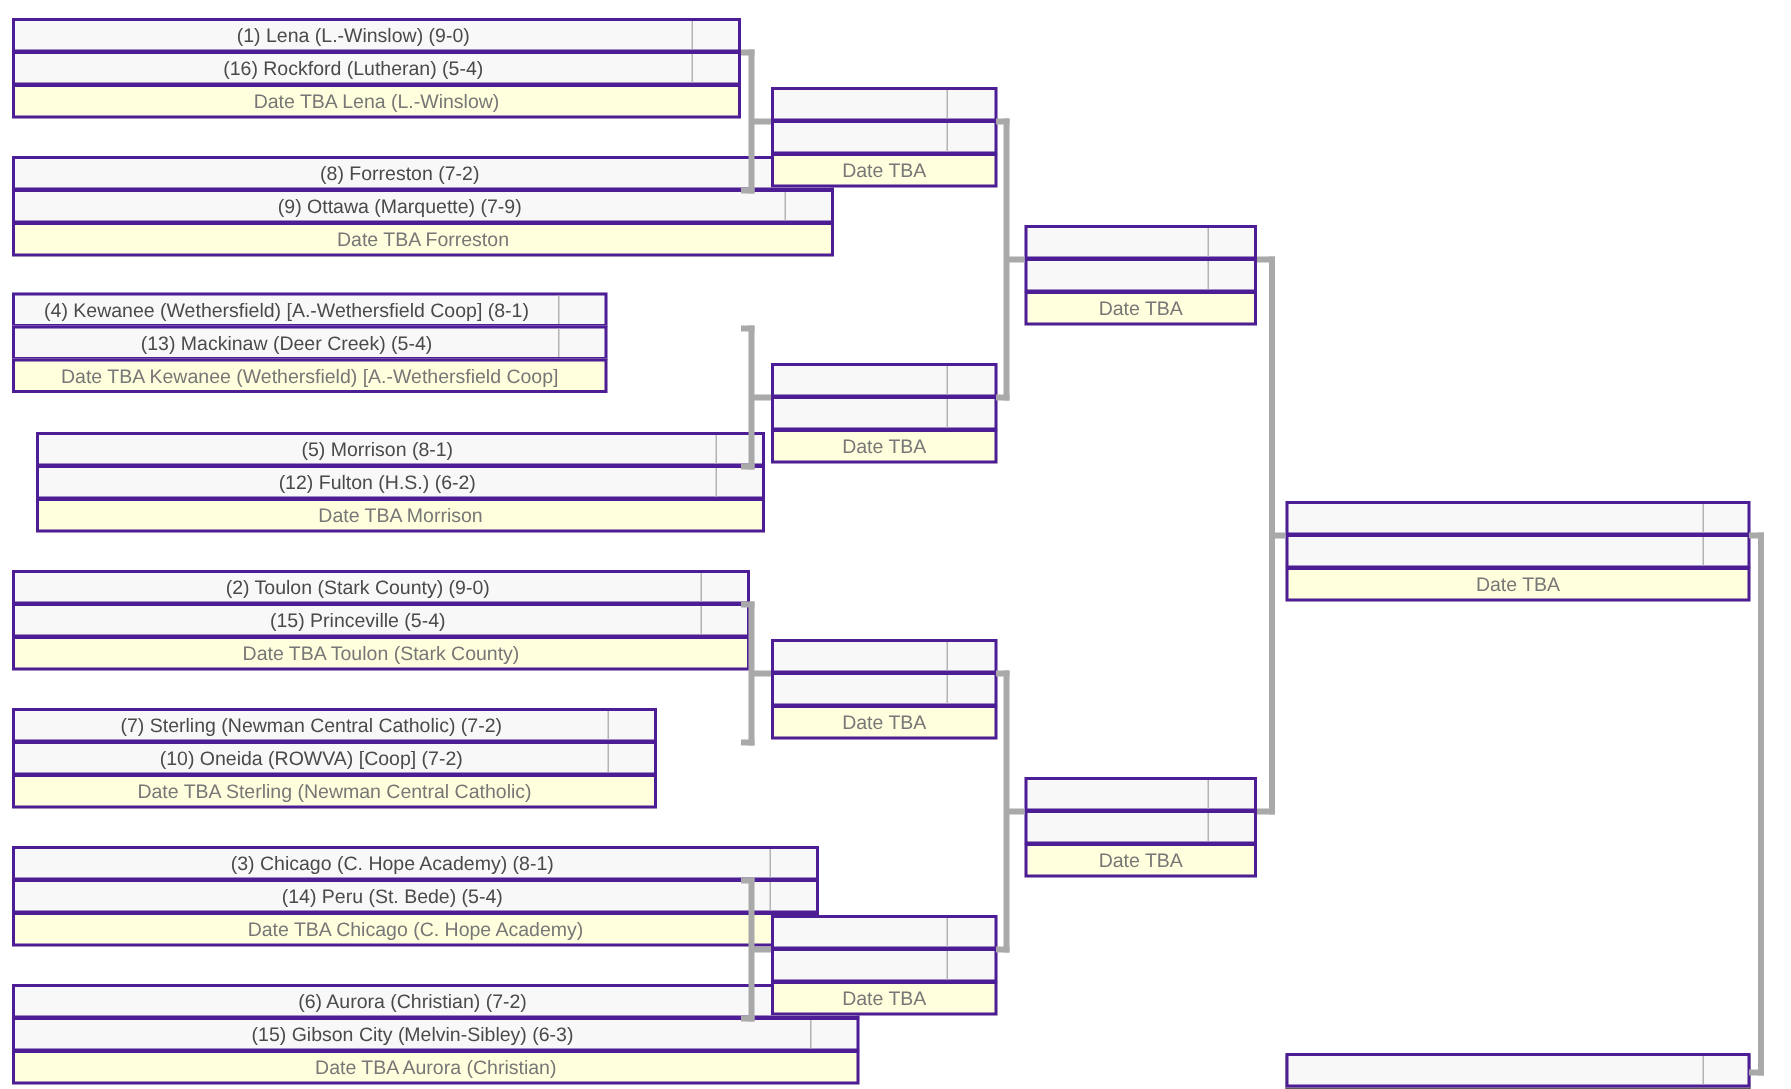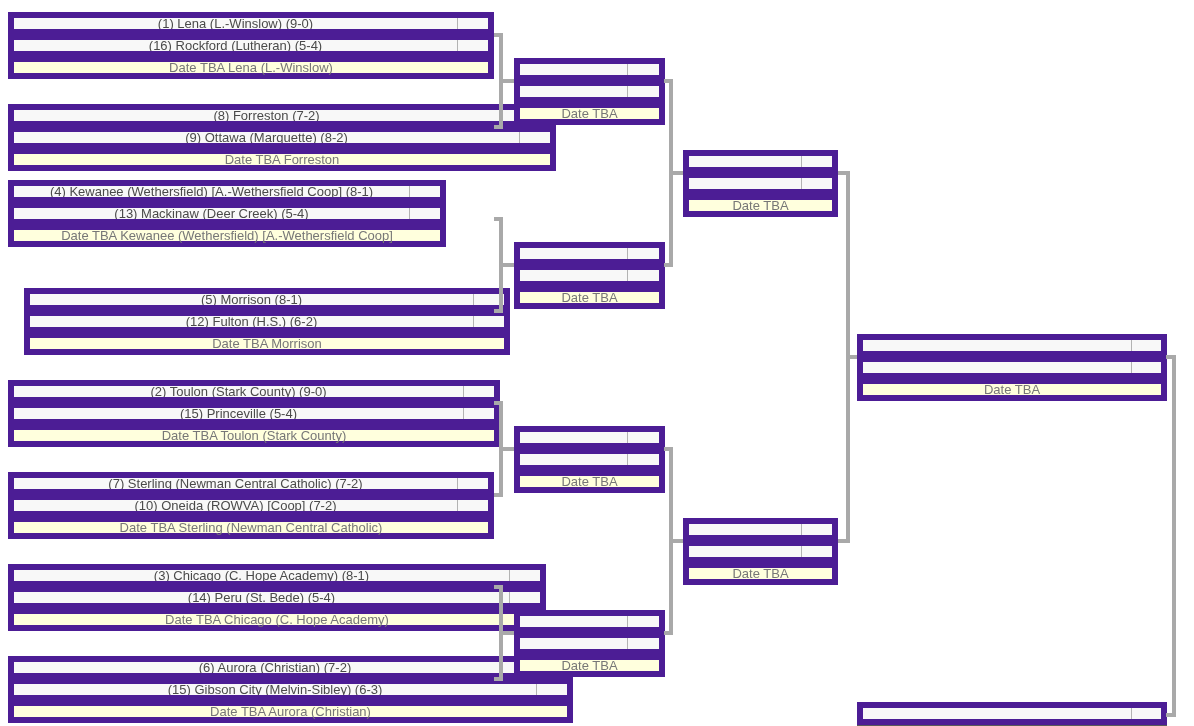--- a/index.html
+++ b/index.html
@@ -4,21 +4,21 @@
 <style>
   html,body { margin:0; padding:0; background:#ffffff; }
   body { font-family:"Liberation Sans", sans-serif; }
   .bracket {
     position:relative; width:1194px; height:726px;
     background:#ffffff; overflow:hidden;
   }
   .match { position:absolute; }
   .row {
     position:relative; box-sizing:border-box; height:23px;
-    border:6px solid #4c1d95; margin-top:-1px;
+    border:2px solid #4c1d95; margin-top:-1px;
     display:flex; align-items:stretch; background:#f8f8f8;
   }
   .row:first-child { margin-top:0; }
   .main {
     flex:1; display:flex; align-items:center; justify-content:center;
     font-size:13px; color:#4a4a4a; white-space:nowrap; overflow:hidden;
   }
   .score {
     width:31px; border-left:1px solid #b3b3b3; box-sizing:border-box;
   }
@@ -63,29 +63,29 @@
       <div class="lbl">Date TBA Lena (L.-Winslow)</div>
     </div>
   </div>
 
   <div class="match r1" style="left:8px;top:104px;width:548px">
     <div class="row team">
       <div class="main">(8) Forreston (7-2)</div>
       <div class="score"></div>
     </div>
     <div class="row team">
-      <div class="main">(9) Ottawa (Marquette) (8-2)</div>
+      <div class="main">(9) Ottawa (Marquette) (7-9)</div>
       <div class="score"></div>
     </div>
     <div class="row winner">
       <div class="lbl">Date TBA Forreston</div>
     </div>
   </div>
 
-  <div class="match r1" style="left:8px;top:180px;width:438px">
+  <div class="match r1" style="left:8px;top:195px;width:397px">
     <div class="row team">
       <div class="main">(4) Kewanee (Wethersfield) [A.-Wethersfield Coop] (8-1)</div>
       <div class="score"></div>
     </div>
     <div class="row team">
       <div class="main">(13) Mackinaw (Deer Creek) (5-4)</div>
       <div class="score"></div>
     </div>
     <div class="row winner">
       <div class="lbl">Date TBA Kewanee (Wethersfield) [A.-Wethersfield Coop]</div>
@@ -113,21 +113,21 @@
     </div>
     <div class="row team">
       <div class="main">(15) Princeville (5-4)</div>
       <div class="score"></div>
     </div>
     <div class="row winner">
       <div class="lbl">Date TBA Toulon (Stark County)</div>
     </div>
   </div>
 
-  <div class="match r1" style="left:8px;top:472px;width:486px">
+  <div class="match r1" style="left:8px;top:472px;width:430px">
     <div class="row team">
       <div class="main">(7) Sterling (Newman Central Catholic) (7-2)</div>
       <div class="score"></div>
     </div>
     <div class="row team">
       <div class="main">(10) Oneida (ROWVA) [Coop] (7-2)</div>
       <div class="score"></div>
     </div>
     <div class="row winner">
       <div class="lbl">Date TBA Sterling (Newman Central Catholic)</div>

